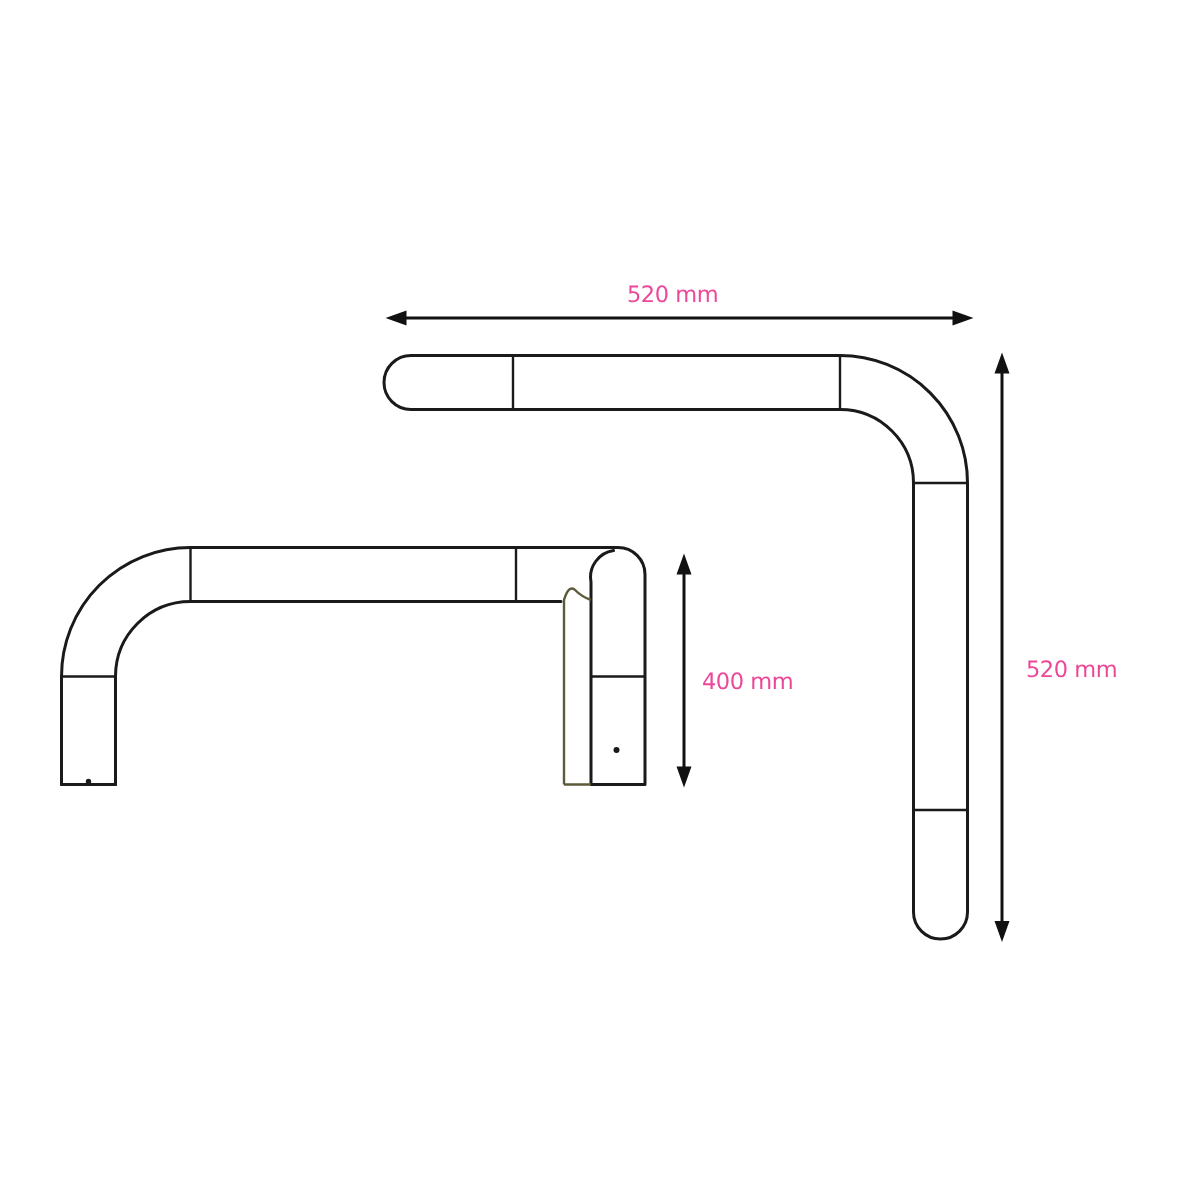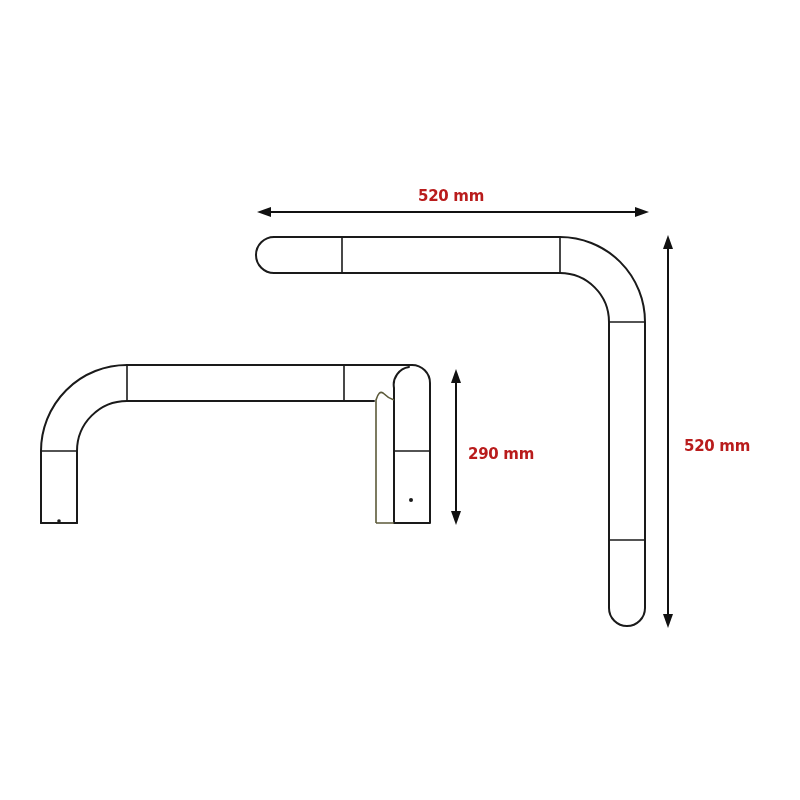--- a/index.html
+++ b/index.html
@@ -3,21 +3,21 @@
   <meta charset="utf-8">
   <style>
     html, body { margin: 0; padding: 0; background: #ffffff; }
     body { width: 800px; height: 800px; position: relative; overflow: hidden; font-family: "DejaVu Sans", sans-serif; }
     svg { position: absolute; left: 0; top: 0; }
     .outline { fill: none; stroke: #1a1a1a; stroke-width: 2; stroke-linejoin: round; stroke-linecap: round; }
     .thin { fill: none; stroke: #1a1a1a; stroke-width: 1.6; }
     .olive { fill: none; stroke: #5c5a3a; stroke-width: 1.6; stroke-linejoin: round; }
     .dim-line { stroke: #111; stroke-width: 2; }
     .arrow { fill: #111; }
-    .dim-label { position: absolute; font-size: 15px; color: #b91c1c; letter-spacing: -0.3px; white-space: nowrap; font-weight: bold; }
+    .dim-label { position: absolute; font-size: 15px; color: #ec4899; letter-spacing: -0.3px; white-space: nowrap; }
   </style>
 </head>
 <body>
 
 <svg width="800" height="800" viewBox="0 0 800 800">
 
   <g>
 
     <path class="outline" d="M 274 237
          L 560 237
@@ -83,13 +83,13 @@
 
   <g>
     <line class="dim-line" x1="456" y1="378" x2="456" y2="516"></line>
     <polygon class="arrow" points="456,369 451,383 461,383"></polygon>
     <polygon class="arrow" points="456,525 451,511 461,511"></polygon>
   </g>
 </svg>
 
 <div class="dim-label" style="left:418px; top:187px;">520 mm</div>
 <div class="dim-label" style="left:684px; top:437px;">520 mm</div>
-<div class="dim-label" style="left:468px; top:445px;">290 mm</div>
+<div class="dim-label" style="left:468px; top:445px;">400 mm</div>
 
 </body></html>

